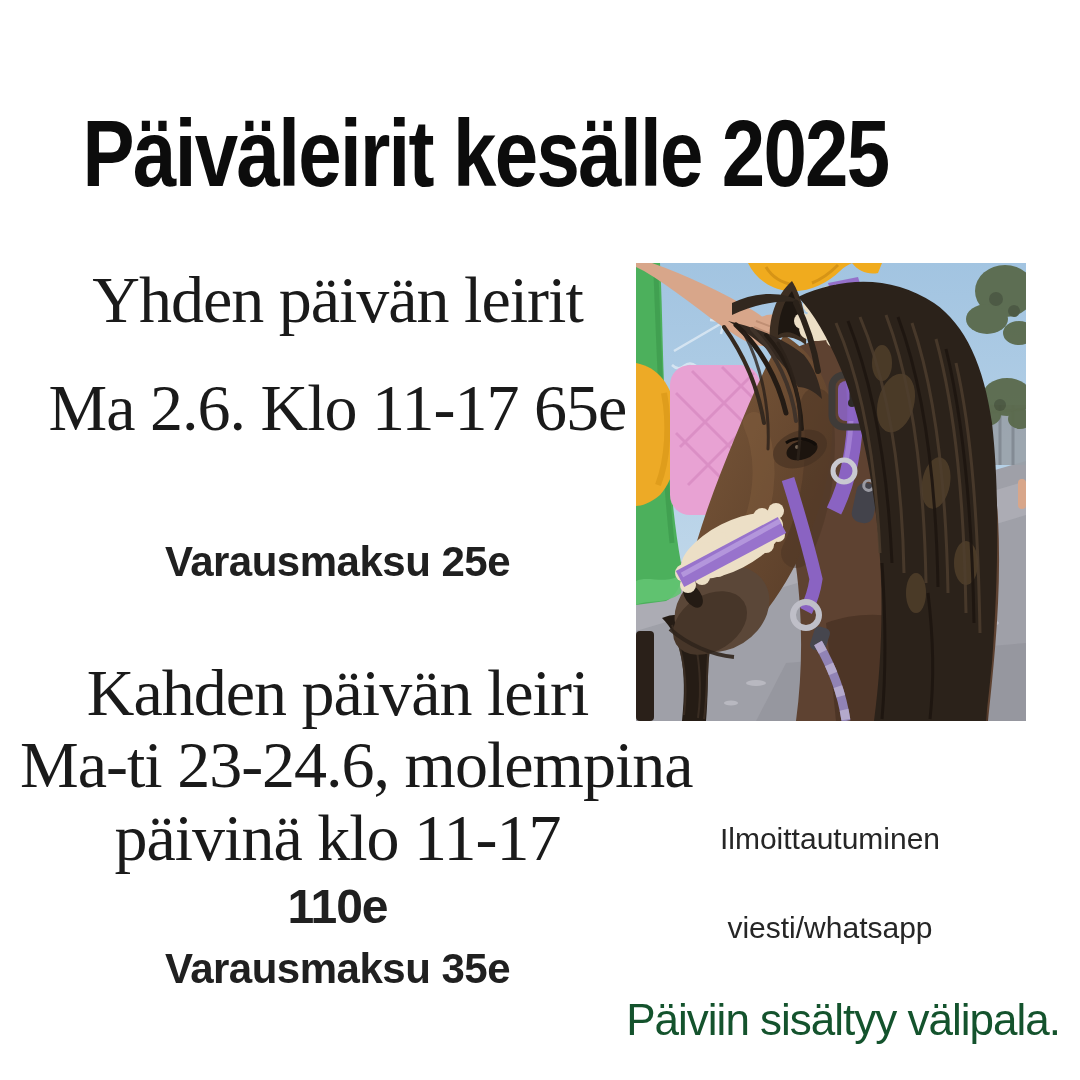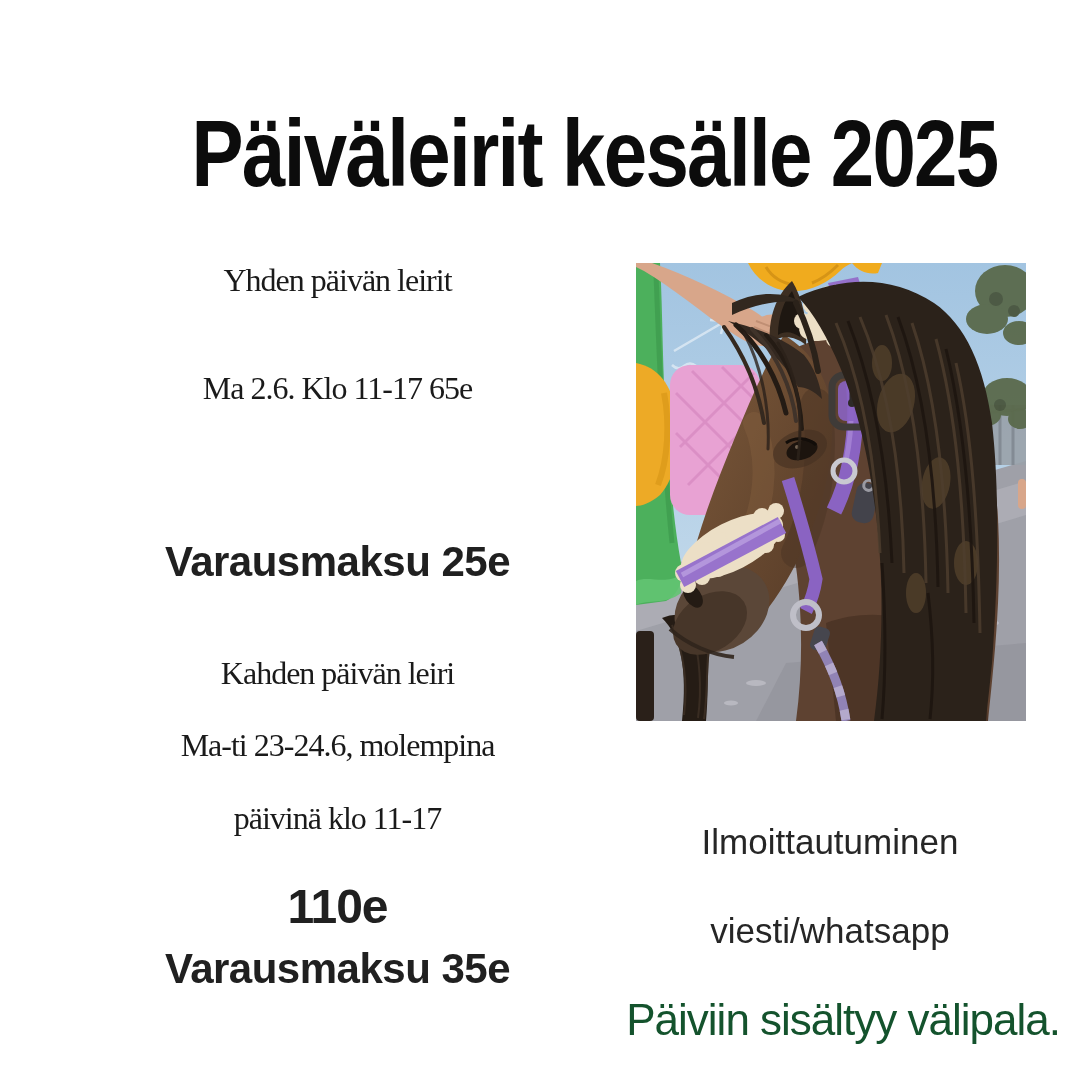--- a/index.html
+++ b/index.html
@@ -1,29 +1,29 @@
 <!DOCTYPE html>
 <html><head>
 <meta charset="utf-8">
 <style>
   html,body{margin:0;padding:0;background:#ffffff;}
   .canvas{position:relative;width:1080px;height:1080px;background:#ffffff;overflow:hidden;
           font-family:"Liberation Sans",sans-serif;}
-  .title{position:absolute;top:102px;left:0;width:1080px;text-align:right;white-space:nowrap;}
+  .title{position:absolute;top:102px;left:0;width:1080px;text-align:left;white-space:nowrap;}
   .title-text{display:inline-block;font-family:"Liberation Sans",sans-serif;font-weight:900;
               font-size:94px;line-height:1.1;letter-spacing:-2px;color:#0c0c0c;
               transform:scaleX(0.83);}
   .line{position:absolute;left:20px;width:635px;text-align:center;white-space:nowrap;}
-  .serif{font-family:"Liberation Serif",serif;font-size:32px;line-height:1.12;
+  .serif{font-family:"Liberation Serif",serif;font-size:66px;line-height:1.12;
          letter-spacing:-1px;color:#1a1a1a;font-weight:400;}
   .sans{font-family:"Liberation Sans",sans-serif;color:#202020;line-height:1.12;font-weight:bold;}
   .mid{font-size:42px;letter-spacing:-0.5px;}
   .price{font-size:48px;letter-spacing:-1px;}
   .rline{position:absolute;left:640px;width:380px;text-align:center;white-space:nowrap;
-         font-family:"Liberation Sans",sans-serif;font-size:35px;line-height:1.12;color:#262626;}
+         font-family:"Liberation Sans",sans-serif;font-size:30px;line-height:1.12;color:#262626;}
   .note{position:absolute;left:535px;top:995px;width:525px;text-align:right;white-space:nowrap;
         font-family:"Liberation Sans",sans-serif;font-size:44px;letter-spacing:-1px;
         line-height:1.12;color:#14532d;}
   .photo{position:absolute;left:636px;top:263px;width:390px;height:458px;}
   .photo svg{display:block;width:100%;height:100%;}
 </style>
 </head>
 <body>
 
 <div class="canvas">

